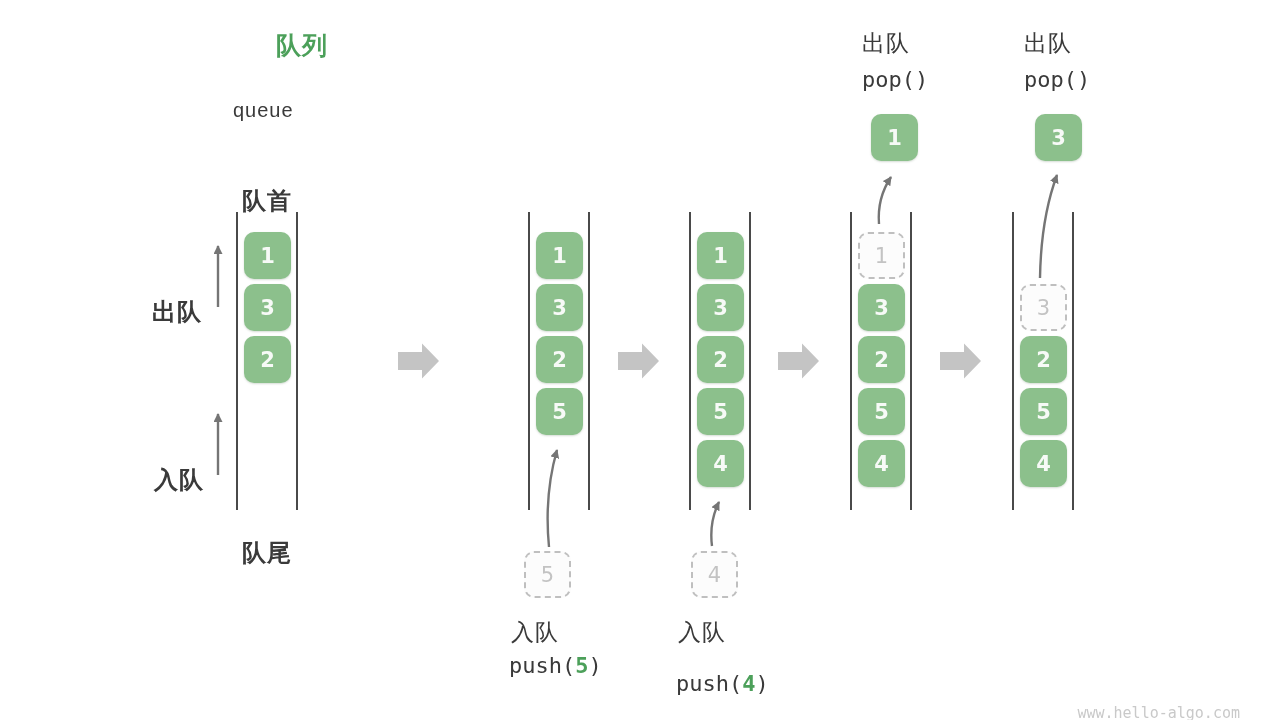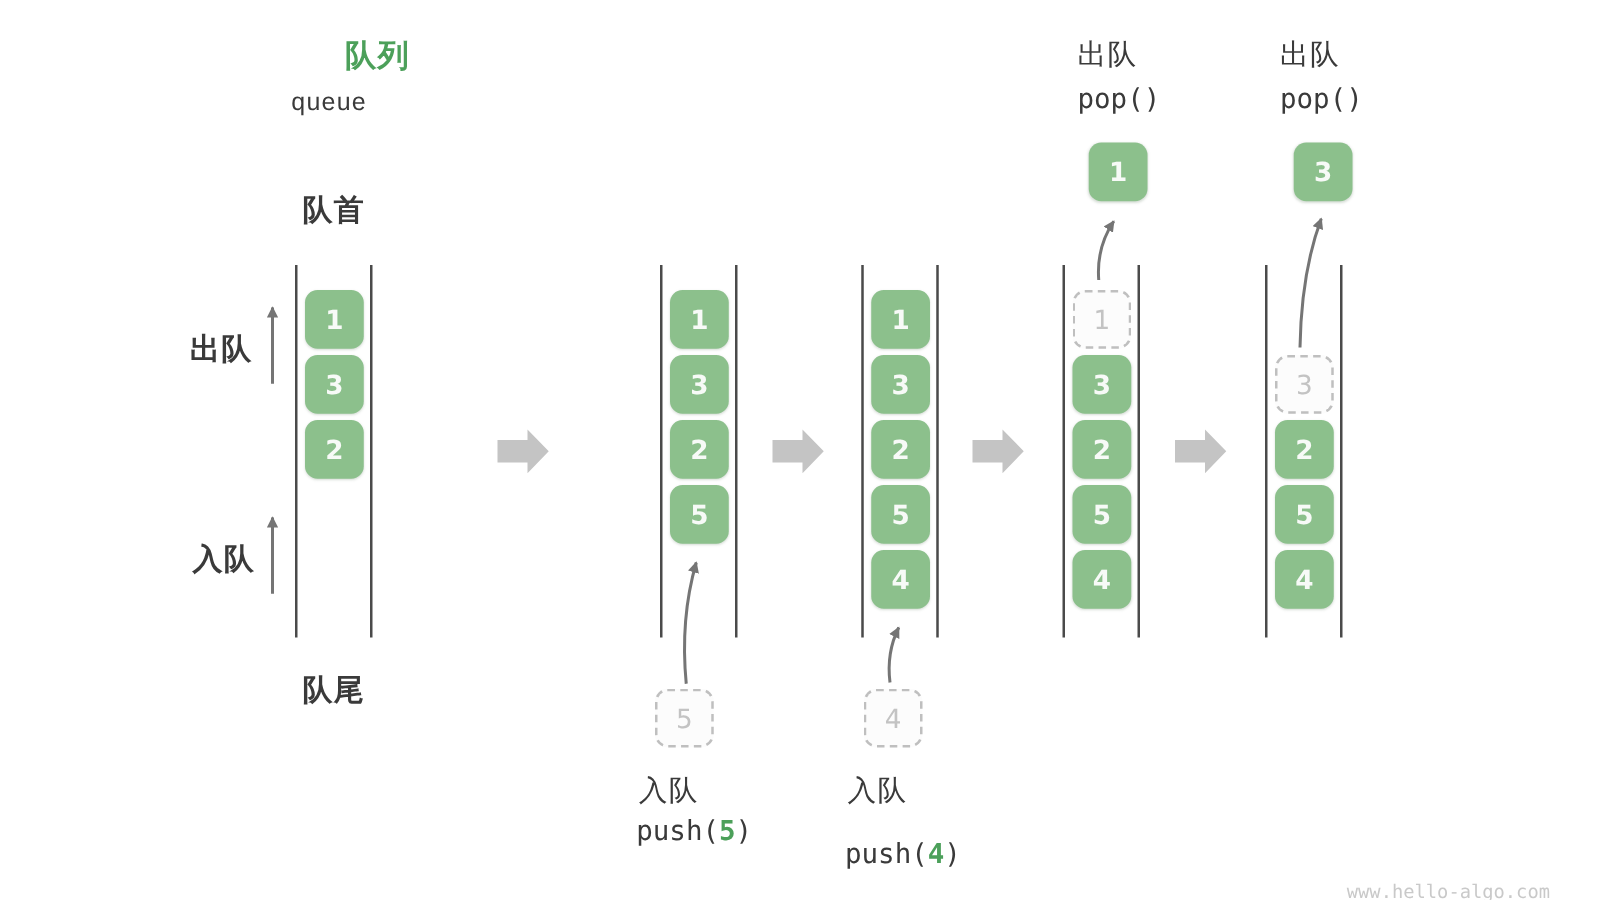--- a/index.html
+++ b/index.html
@@ -3,22 +3,22 @@
 <meta charset="utf-8">
 <style>
   html,body{margin:0;padding:0;background:#ffffff;}
   .canvas{position:relative;width:1280px;height:720px;background:#ffffff;overflow:hidden;
           font-family:"Liberation Sans",sans-serif;}
   .overlay{position:absolute;left:0;top:0;width:1280px;height:720px;pointer-events:none;}
 
   .abs{position:absolute;line-height:1.15;white-space:pre;}
 
   .title{font-size:25px;font-weight:800;color:var(--accent-green,#4CA05A);letter-spacing:1px;margin-left:40px;}
-  .subtitle{font-size:20px;color:var(--text-dark,#3A3A3A);letter-spacing:1px;}
-  .cjk-bold{font-size:24px;font-weight:700;color:var(--text-dark,#3A3A3A);letter-spacing:1px;}
+  .subtitle{font-size:20px;color:var(--text-dark,#3A3A3A);letter-spacing:1px;margin-top:28px;}
+  .cjk-bold{font-size:24px;font-weight:700;color:var(--text-dark,#3A3A3A);letter-spacing:1px;margin-top:32px;}
   .cjk{font-size:23px;font-weight:500;color:var(--text-dark,#3A3A3A);letter-spacing:1px;}
   .mono{font-family:"DejaVu Sans Mono",monospace;font-size:22px;font-weight:500;color:var(--text-dark,#3A3A3A);}
   .mono .green-arg{color:var(--accent-green,#4CA05A);font-weight:700;}
 
   .channel{position:absolute;top:212px;height:298px;width:62px;box-sizing:border-box;
            border-left:2px solid #4A4A4A;border-right:2px solid #4A4A4A;}
 
   .qbox{position:absolute;width:47px;height:47px;border-radius:10px;box-sizing:border-box;
         display:flex;align-items:center;justify-content:center;
         font-family:"DejaVu Sans",sans-serif;font-size:21px;}
@@ -57,21 +57,21 @@
     <path class="arrow-line" d="M879,224 Q877,198 891,177" marker-end="url(#ah)"></path>
     <path class="arrow-line" d="M1040,278 Q1041,218 1057,175" marker-end="url(#ah)"></path>
   </svg>
 
   <div class="abs title" style="left:236px;top:31px">队列</div>
   <div class="abs subtitle" style="left:233px;top:71px">queue</div>
 
   <div class="abs cjk-bold" style="left:242px;top:155px">队首</div>
   <div class="abs cjk-bold" style="left:152px;top:266px">出队</div>
   <div class="abs cjk-bold" style="left:154px;top:434px">入队</div>
-  <div class="abs cjk-bold" style="left:242px;top:539px">队尾</div>
+  <div class="abs cjk-bold" style="left:242px;top:507px">队尾</div>
 
   <div class="channel" style="left:236px"></div>
   <div class="channel" style="left:528px"></div>
   <div class="channel" style="left:689px"></div>
   <div class="channel" style="left:850px"></div>
   <div class="channel" style="left:1012px"></div>
 
   <div class="qbox filled" style="left:244px;top:232px">1</div>
   <div class="qbox filled" style="left:244px;top:284px">3</div>
   <div class="qbox filled" style="left:244px;top:336px">2</div>

